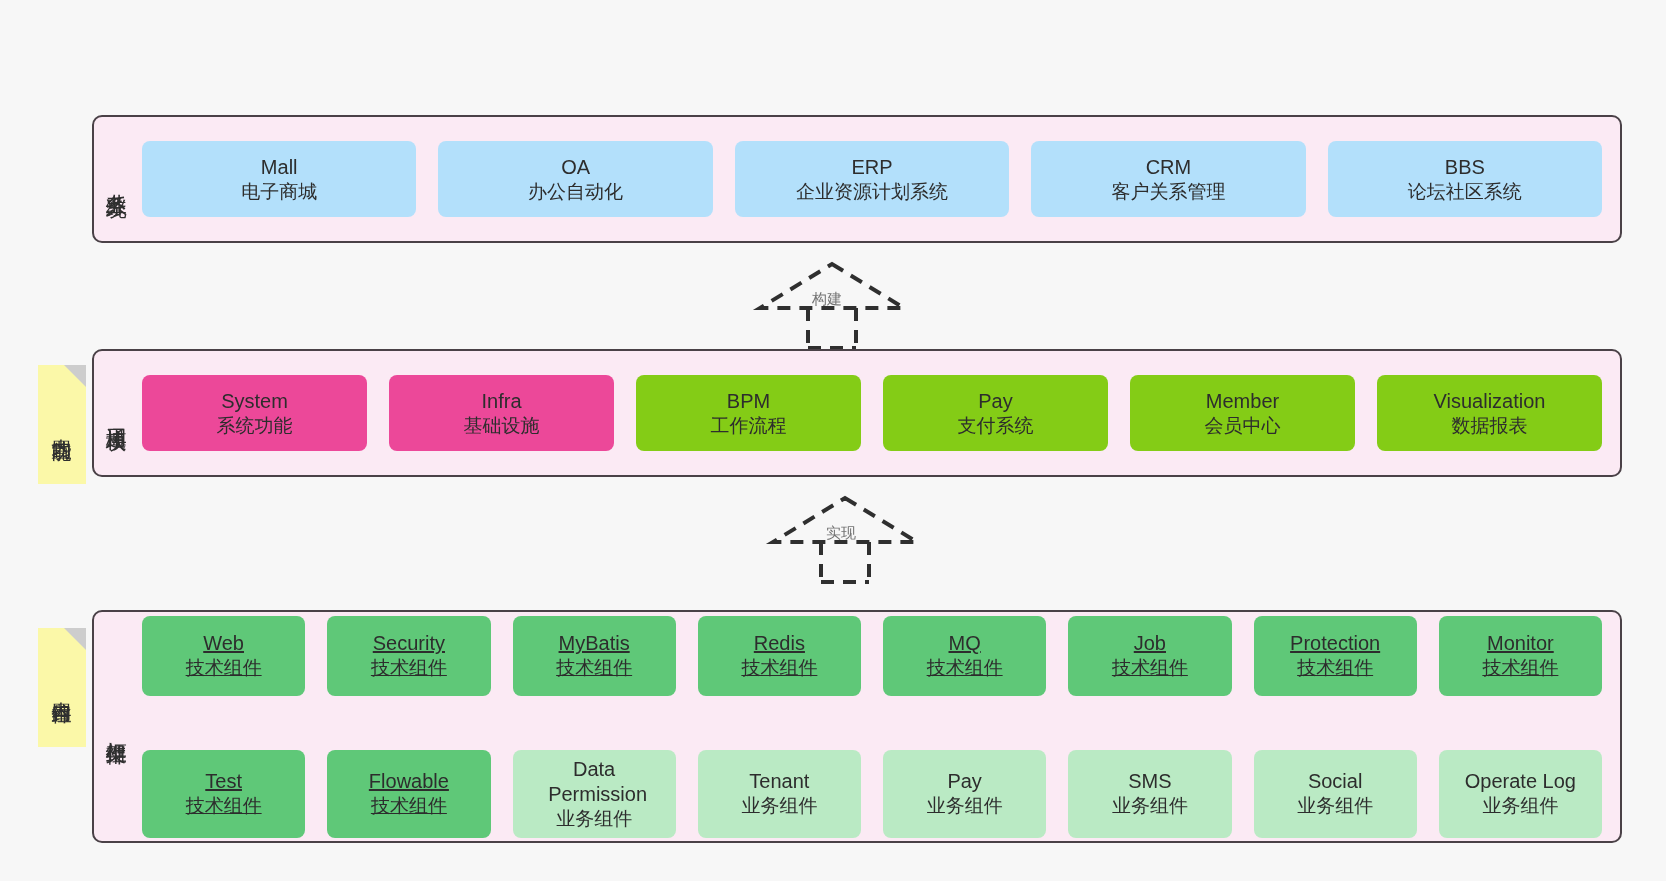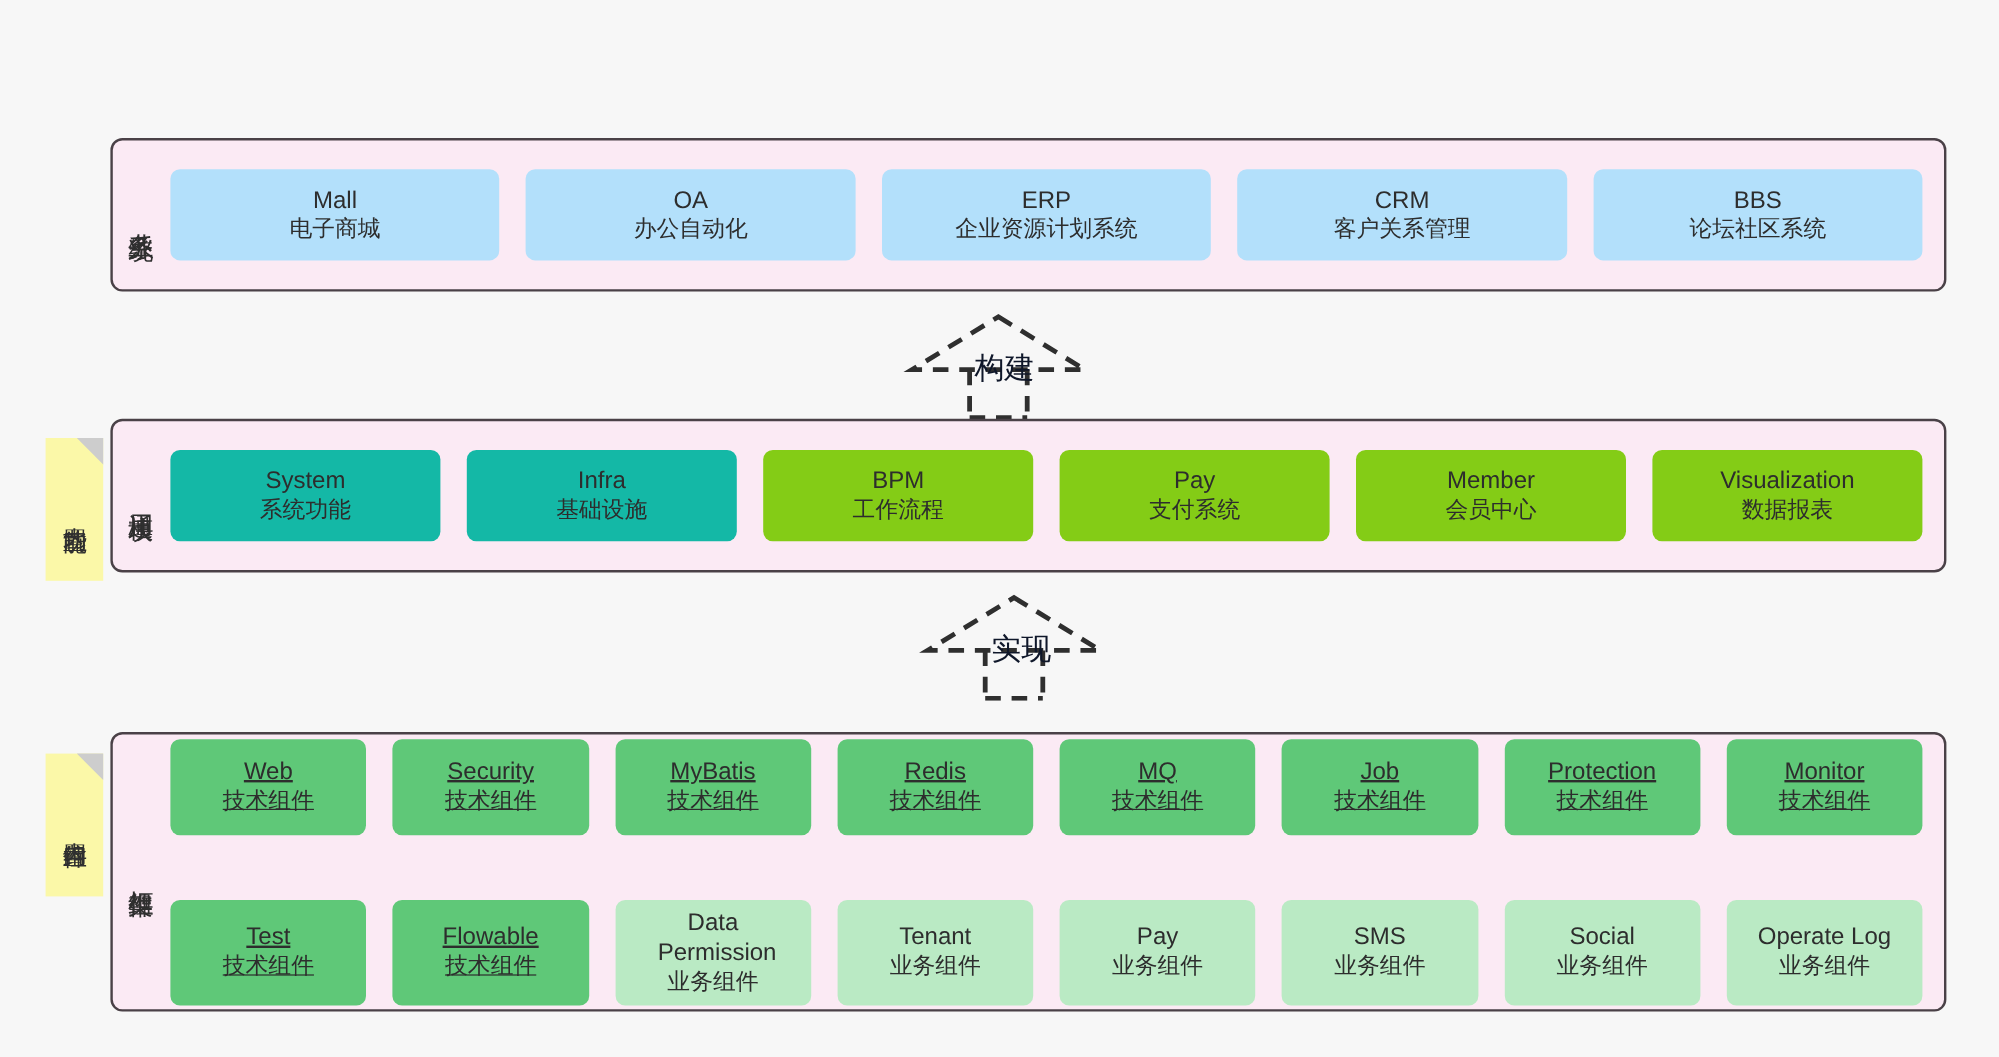--- a/index.html
+++ b/index.html
@@ -80,21 +80,21 @@
     font-size: 20px;
     line-height: 1.24;
     white-space: normal;
   }
   .card .cn {
     font-size: 19px;
     line-height: 1.24;
   }
 
   .card.blue        { background: #b3e0fb; }
-  .card.red         { background: #14b8a6; }
+  .card.red         { background: #ec4899; }
   .card.pinkpale    { background: #84cc16; }
   .card.green       { background: #5fc878; text-decoration: underline; }
   .card.greenpale   { background: #baeac4; }
 
   
   .note {
     position: absolute;
     background: #fbf8a8;
     color: #2f2f2f;
     font-size: 20px;
@@ -118,22 +118,22 @@
     border-left: 22px solid transparent;
     border-top: 22px solid #cdcdcd;
   }
 
   
   .uml-arrow {
     position: absolute;
   }
   .uml-label {
     position: absolute;
-    font-size: 25px;
-    color: #0f172a;
+    font-size: 15px;
+    color: #737373;
     background: transparent;
     white-space: nowrap;
     user-select: none;
   }
 </style>
 </head>
 <body>
 
 <div id="canvas">
 

